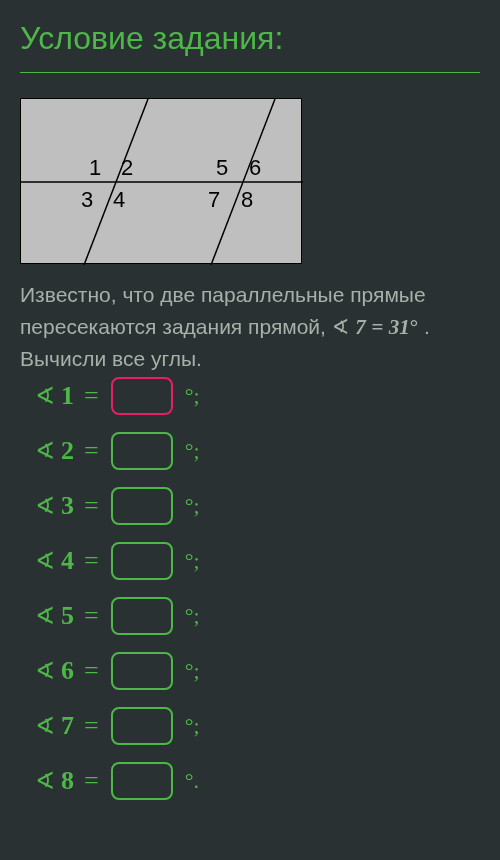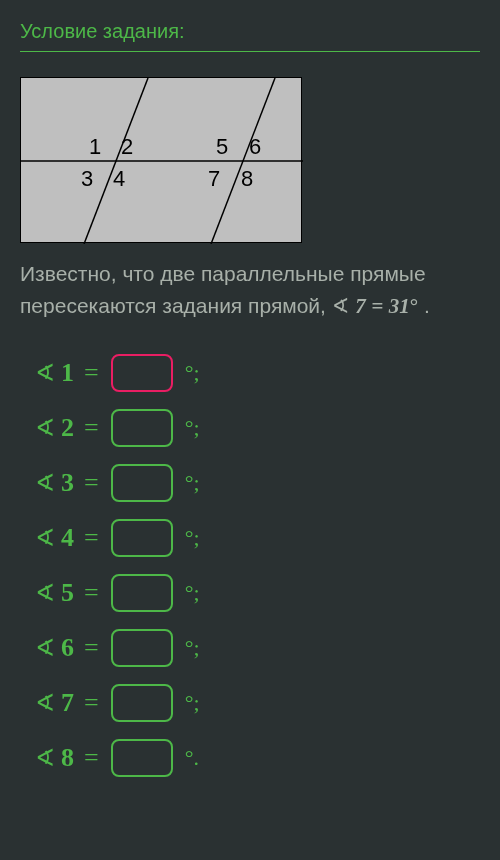--- a/index.html
+++ b/index.html
@@ -10,23 +10,23 @@
     body {
       width: 500px;
       height: 860px;
       background: #2a3132;
       font-family: Arial, sans-serif;
       padding: 20px;
       color: #a8b0a9;
     }
     .title {
       color: #4db848;
-      font-size: 20px;
+      font-size: 32px;
       font-weight: normal;
-      margin-bottom: 8px;
+      margin-bottom: 15px;
     }
     .title-underline {
       border-bottom: 1px solid #4db848;
       margin-bottom: 25px;
     }
     .figure {
       width: 282px;
       height: 166px;
       background: #bfbfbf;
       border: 1px solid #000;
@@ -41,21 +41,20 @@
     .figure-label {
       position: absolute;
       font-family: Arial, sans-serif;
       font-size: 22px;
       color: #000;
     }
     .description {
       color: #a8b0a9;
       font-size: 21px;
       line-height: 1.5;
-      margin-bottom: 30px;
     }
     .math-bold {
       font-family: 'Georgia', serif;
       font-weight: bold;
       font-style: italic;
     }
     .angle-rows {
       padding-left: 15px;
     }
     .angle-row {
@@ -126,20 +125,21 @@
   <span class="figure-label" style="left:220px; top:88px;">8</span>
 </div>
 
 <div class="description">
   <span>Известно, что две параллельные прямые</span><br>
   <span>пересекаются задания прямой, </span>
   <span>∢</span>
   <span class="math-bold">7</span>
   <span class="math-bold" style="font-style:normal;"> = </span>
   <span class="math-bold">31</span><span class="math-bold" style="font-style:normal;">°</span> .<br>
+  <span>Вычисли все углы.</span>
 </div>
 
 <div class="angle-rows">
 <div class="angle-row">
       <span class="angle-symbol">∢</span>
       <span class="angle-num">1</span>
       <span class="equals">=</span>
       <input class="input-box active" type="text" style="">
       <span class="degree-suffix">°;</span>
     </div>

